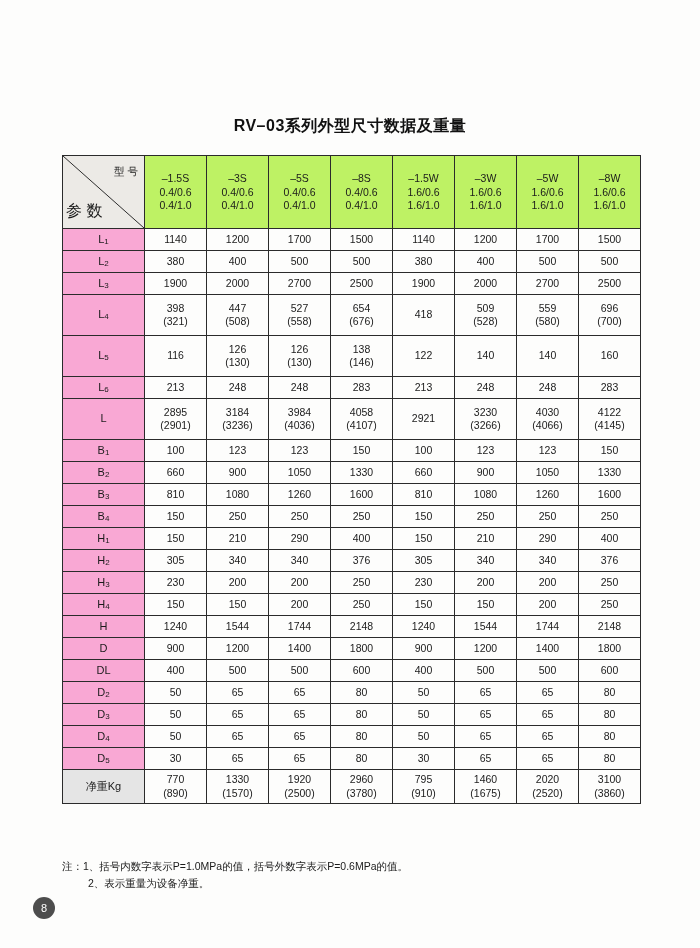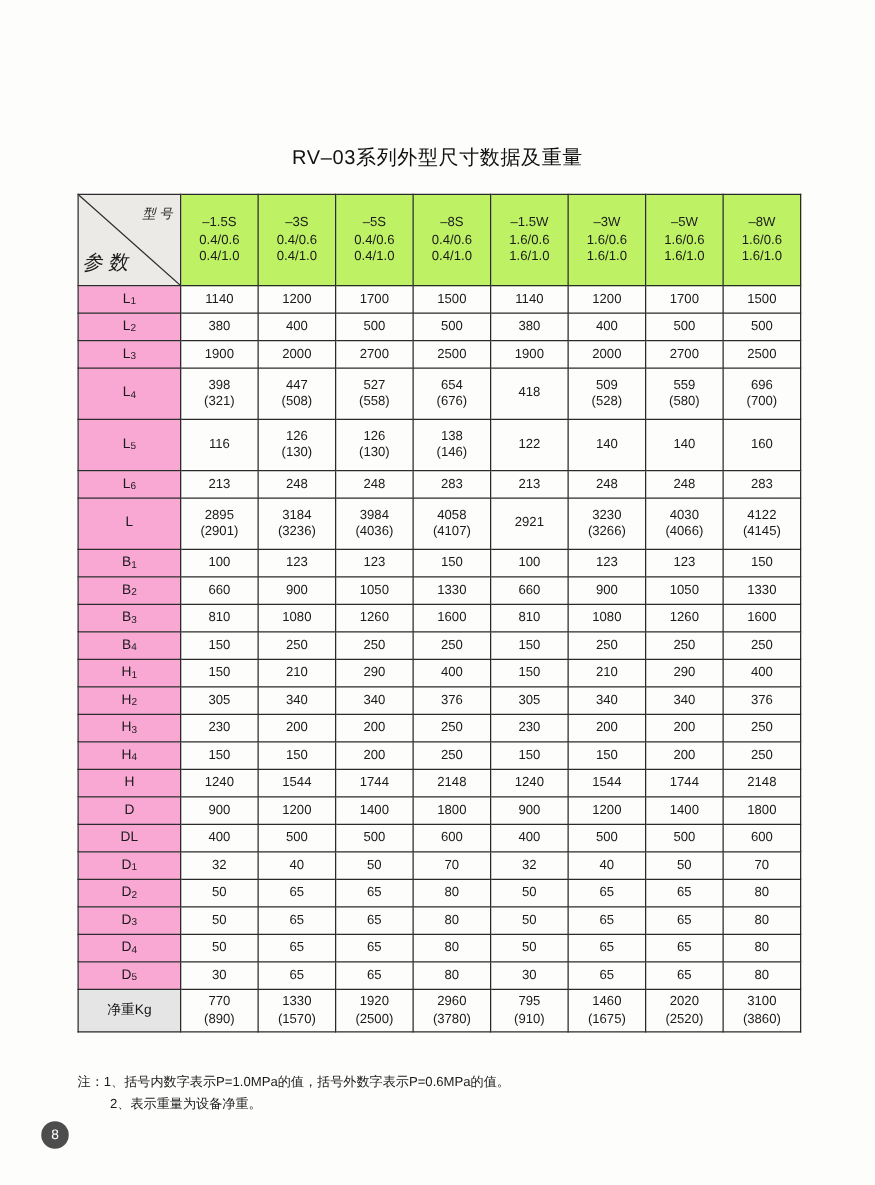--- a/index.html
+++ b/index.html
@@ -22,21 +22,21 @@
     height: 948px;
     background: #fdfdfc;
   }
   .doc-title {
     position: absolute;
     top: 116px;
     left: 0;
     width: 700px;
     text-align: center;
     font-size: 16px;
-    font-weight: normal;
+    font-weight: bold;
     letter-spacing: 0.5px;
     color: #111;
   }
   .table-wrap {
     position: absolute;
     left: 62px;
     top: 155px;
     width: 578px;
   }
   table.spec {
@@ -59,21 +59,20 @@
 
   .hdr-row td {
     height: 72px;
     background: #bef264;
     font-size: 10.5px;
   }
   .corner-cell {
     position: relative;
     background: #eceae6 !important;
     overflow: hidden;
-    font-style: italic;
   }
   .corner-cell .diag {
     position: absolute;
     left: 0; top: 0;
     width: 100%; height: 100%;
   }
   .corner-cell .lbl-model {
     position: absolute;
     right: 6px;
     top: 9px;
@@ -446,31 +445,20 @@
             <td>400</td>
             <td>500</td>
             <td>500</td>
             <td>600</td>
             <td>400</td>
             <td>500</td>
             <td>500</td>
             <td>600</td>
           </tr>
           <tr class="data-row">
-            <td class="row-label">D<span class="sub">1</span></td>
-            <td>32</td>
-            <td>40</td>
-            <td>50</td>
-            <td>70</td>
-            <td>32</td>
-            <td>40</td>
-            <td>50</td>
-            <td>70</td>
-          </tr>
-          <tr class="data-row">
             <td class="row-label">D<span class="sub">2</span></td>
             <td>50</td>
             <td>65</td>
             <td>65</td>
             <td>80</td>
             <td>50</td>
             <td>65</td>
             <td>65</td>
             <td>80</td>
           </tr>

